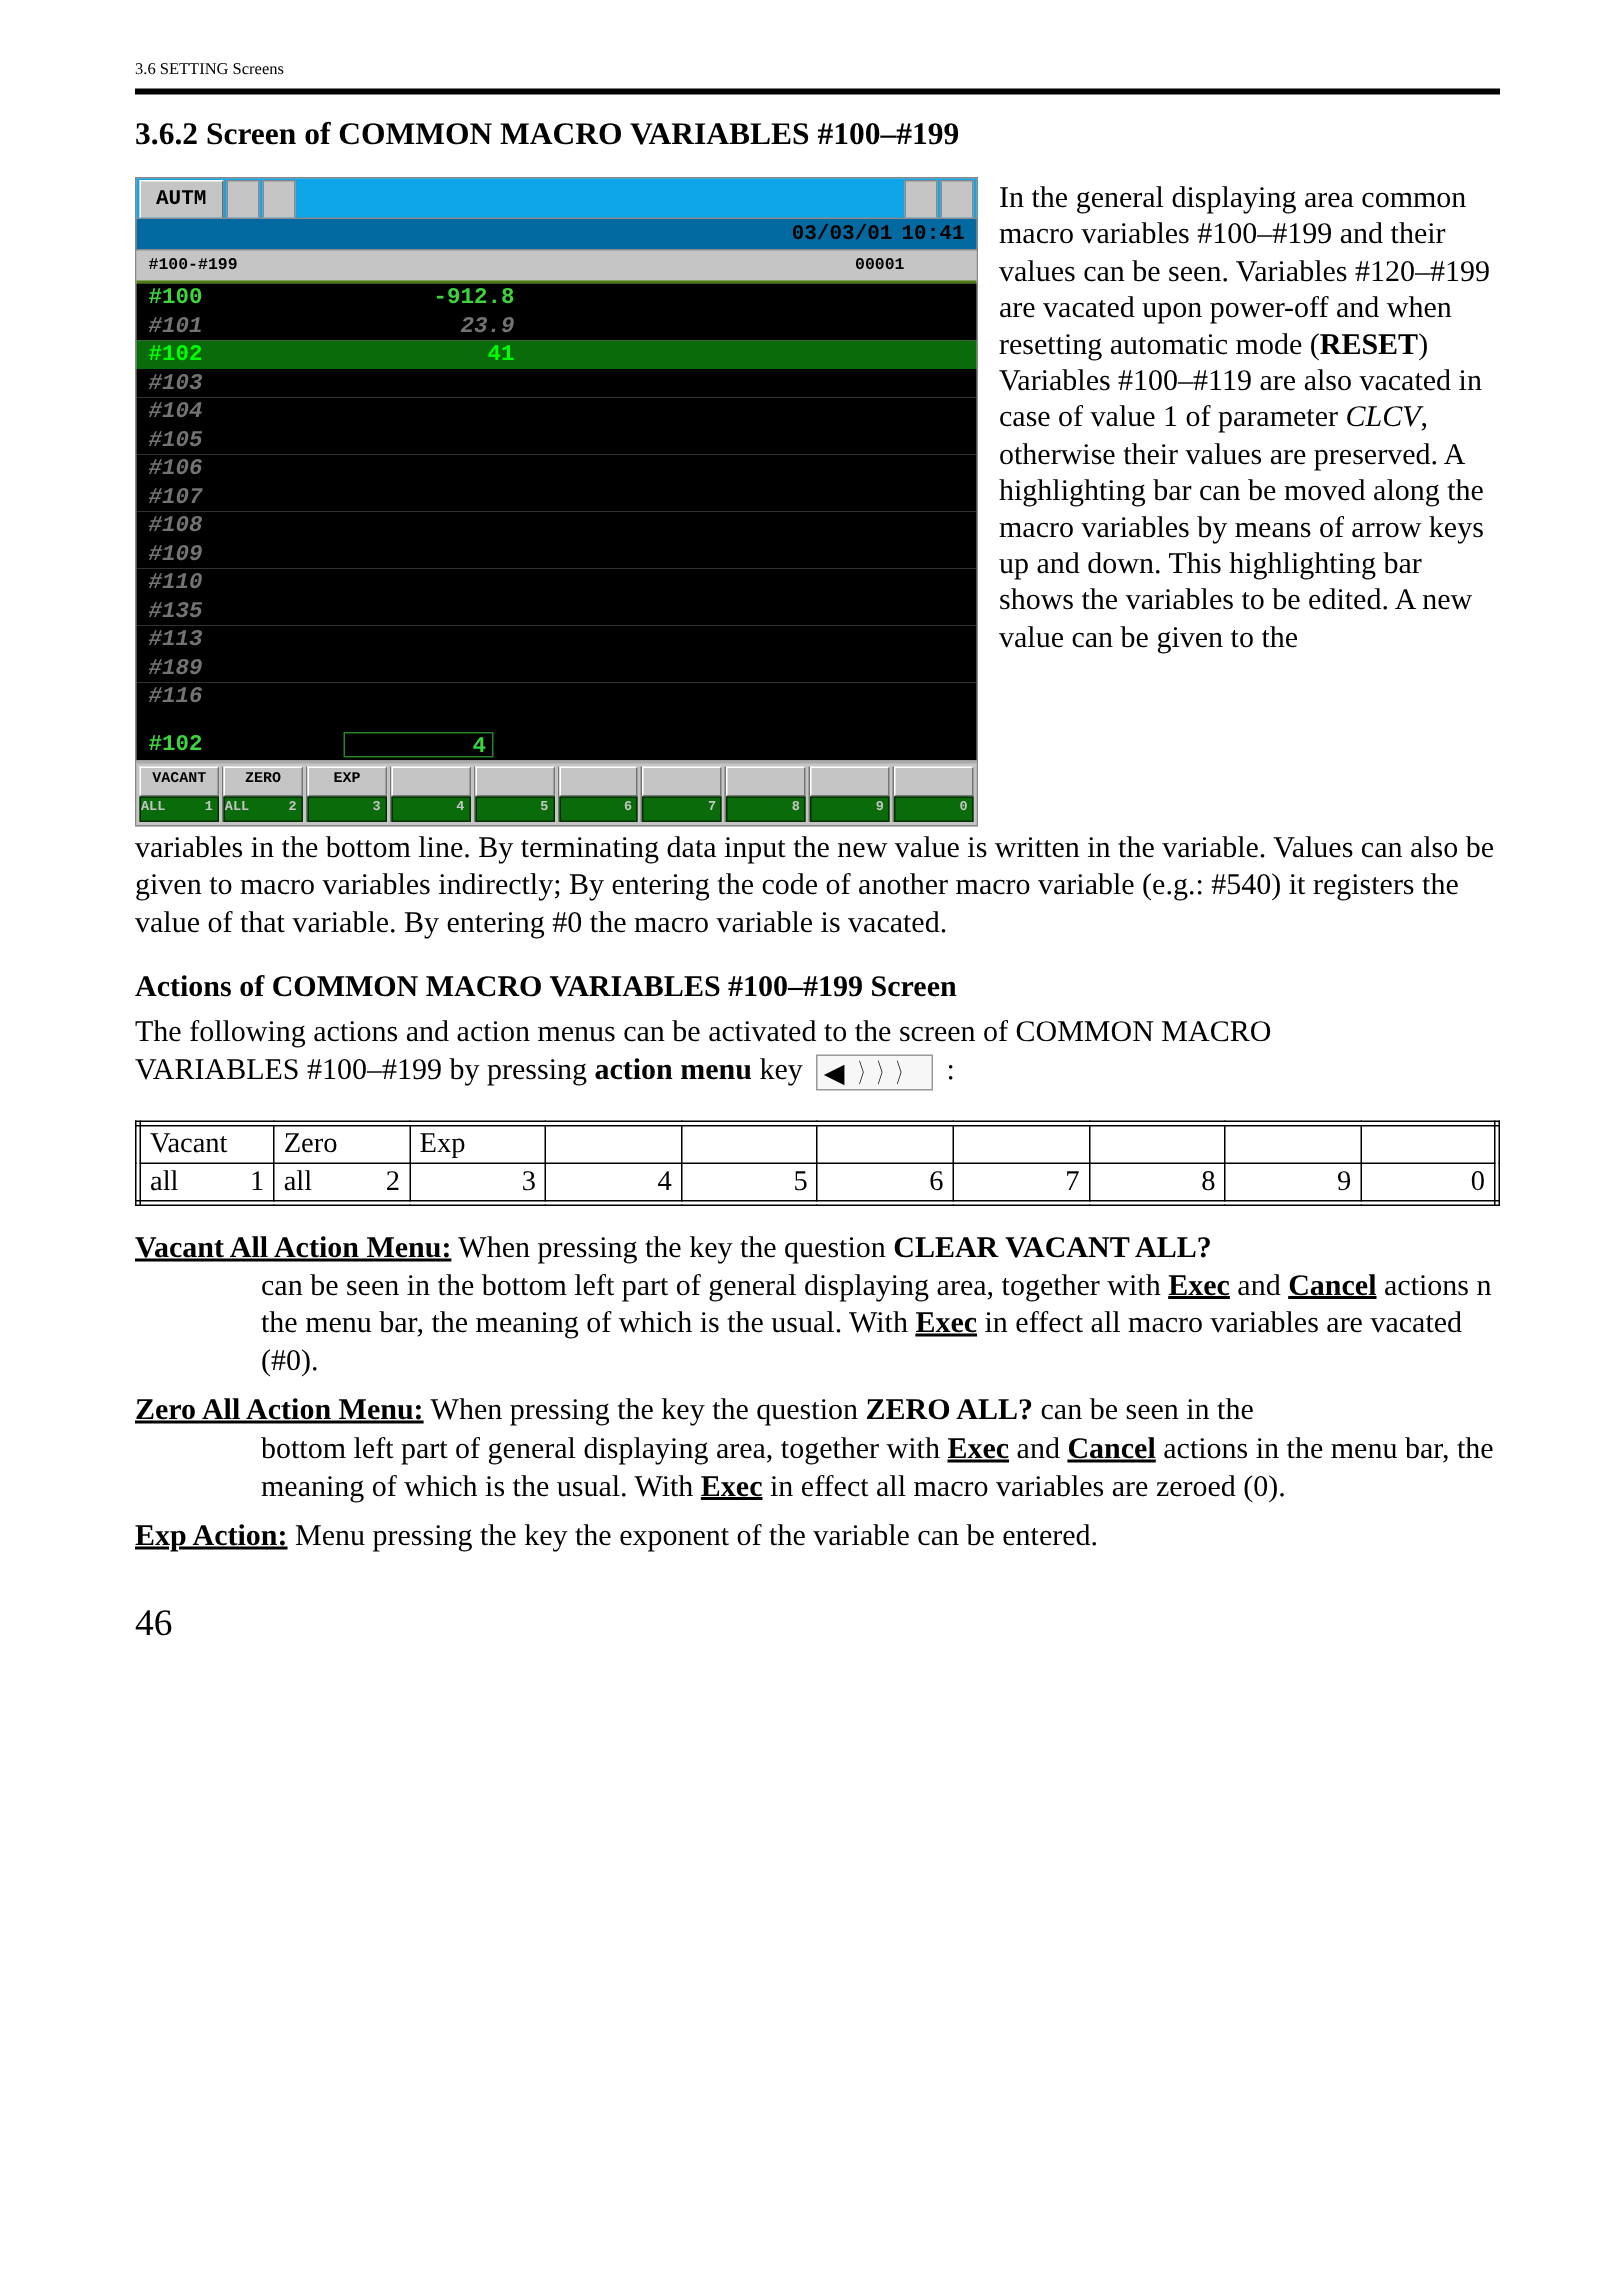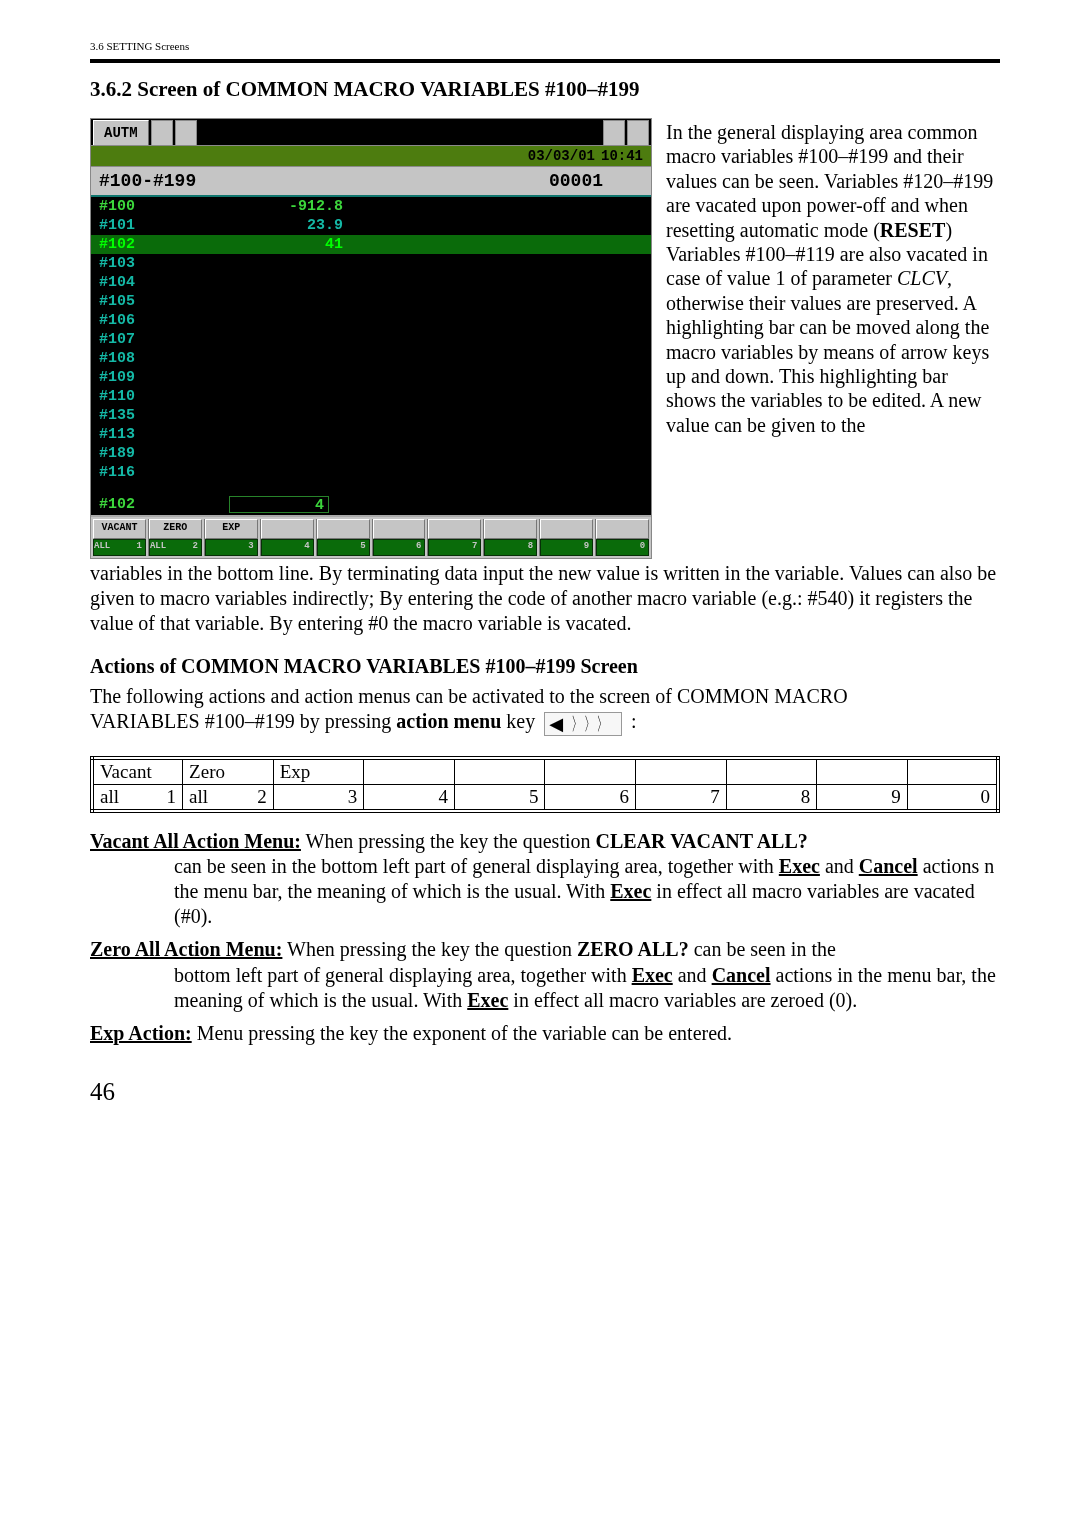--- a/index.html
+++ b/index.html
@@ -37,21 +37,21 @@
     width: 560px;
     background: #c5c5c5;
     border: 1px solid #888;
     font-family: "Courier New", monospace;
     font-size: 15px;
     font-weight: bold;
     color: #000;
     flex: 0 0 auto;
   }
   .tab-row {
-    background: #000000;
+    background: #0ea5e9;
     height: 26px;
     display: flex;
     align-items: flex-end;
     padding-left: 2px;
     border-bottom: 1px solid #8a8a8a;
   }
   .tab {
     background: #c5c5c5;
     border: 1px solid #8a8a8a;
     border-bottom: none;
@@ -63,45 +63,45 @@
     font-size: 14px;
   }
   .tab.active {
     background: #c5c5c5;
     border-color: #fff #6a6a6a #c5c5c5 #fff;
   }
   .status-row {
     display: flex;
     justify-content: flex-end;
     padding: 2px 8px;
-    background: #4d7c0f;
+    background: #0369a1;
     border-bottom: 1px solid #8a8a8a;
     font-size: 14px;
     text-align: center;
   }
   .status-row b { margin-left: 6px; }
   .table-head {
     display: flex;
     background: #c5c5c5;
-    border-bottom: 2px solid #0f766e;
+    border-bottom: 2px solid #4d7c0f;
     padding: 4px 8px;
-    font-size: 18px;
+    font-size: 11px;
   }
   .th-left { width: 170px; }
   .th-right { flex: 1; text-align: right; padding-right: 40px; }
   .data-rows { }
   .data-row {
     display: flex;
     padding: 1px 8px;
     color: #3cd63c;
     background: #000;
     font-size: 15px;
     line-height: 17px;
   }
-  .data-row.muted { color: #14b8a6; }
+  .data-row.muted { color: #737373; font-style: italic; }
   .data-row .col1 { width: 70px; }
   .data-row .col2 { flex: 1; text-align: right; padding-right: 300px; }
   .data-row.highlight {
     background: #0a6b0a;
     color: #00ff00;
   }
   .blank-row {
     background: #000;
     height: 12px;
   }

